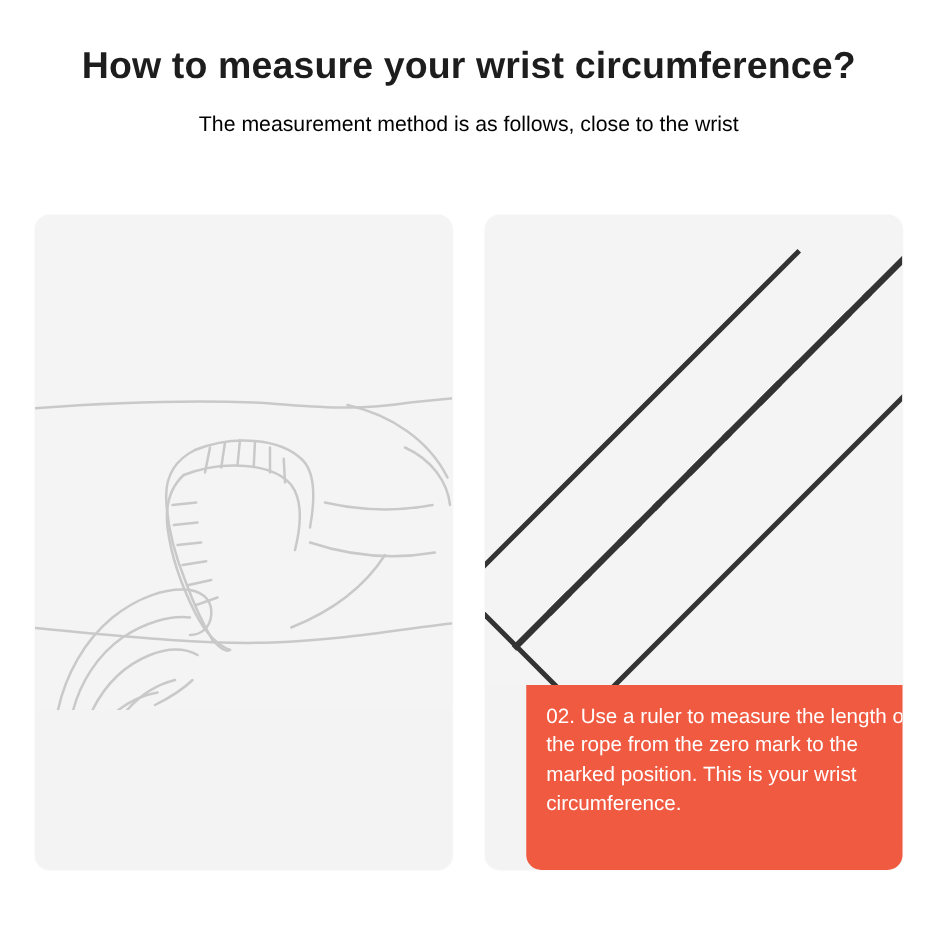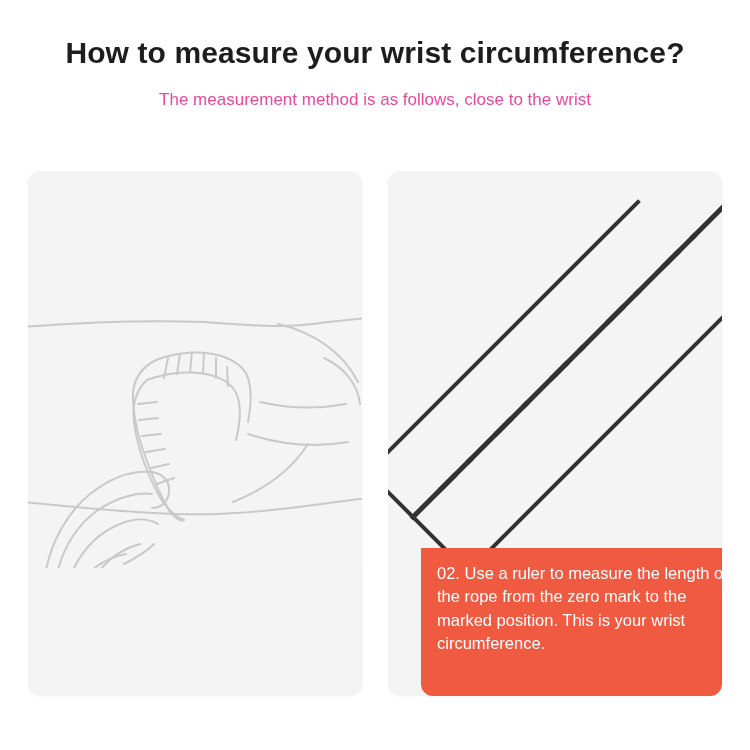--- a/index.html
+++ b/index.html
@@ -32,21 +32,21 @@
     color: #1d1d1d;
   }
   .subtitle {
     position: absolute;
     top: 90px;
     left: 0;
     width: 750px;
     text-align: center;
     font-size: 17px;
     font-weight: normal;
-    color: #ec4899;
+    color: #000000;
   }
   .cards {
     position: absolute;
     top: 172px;
     left: 28px;
     width: 694px;
     display: flex;
     justify-content: space-between;
   }
   .card {

